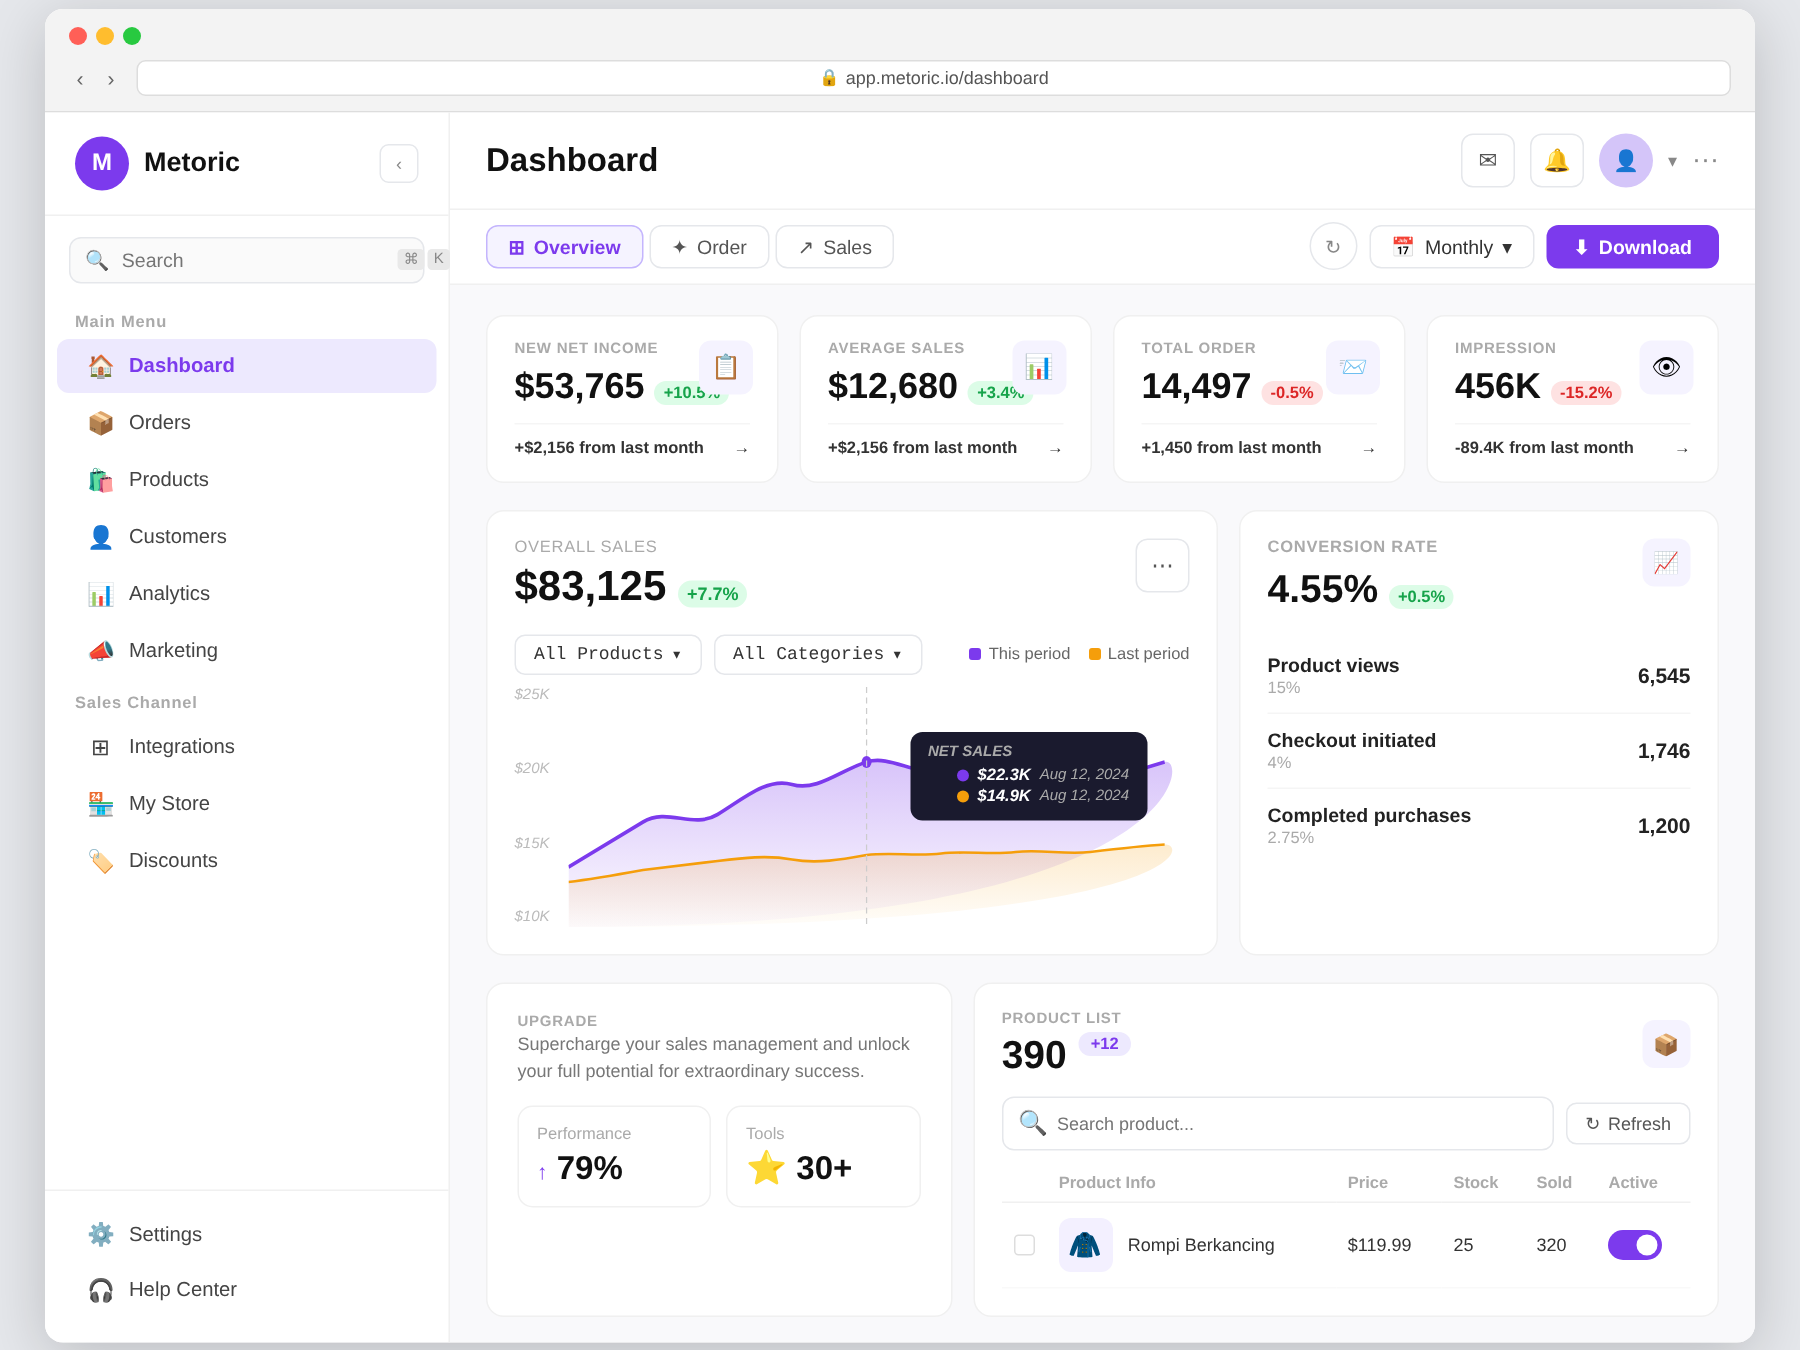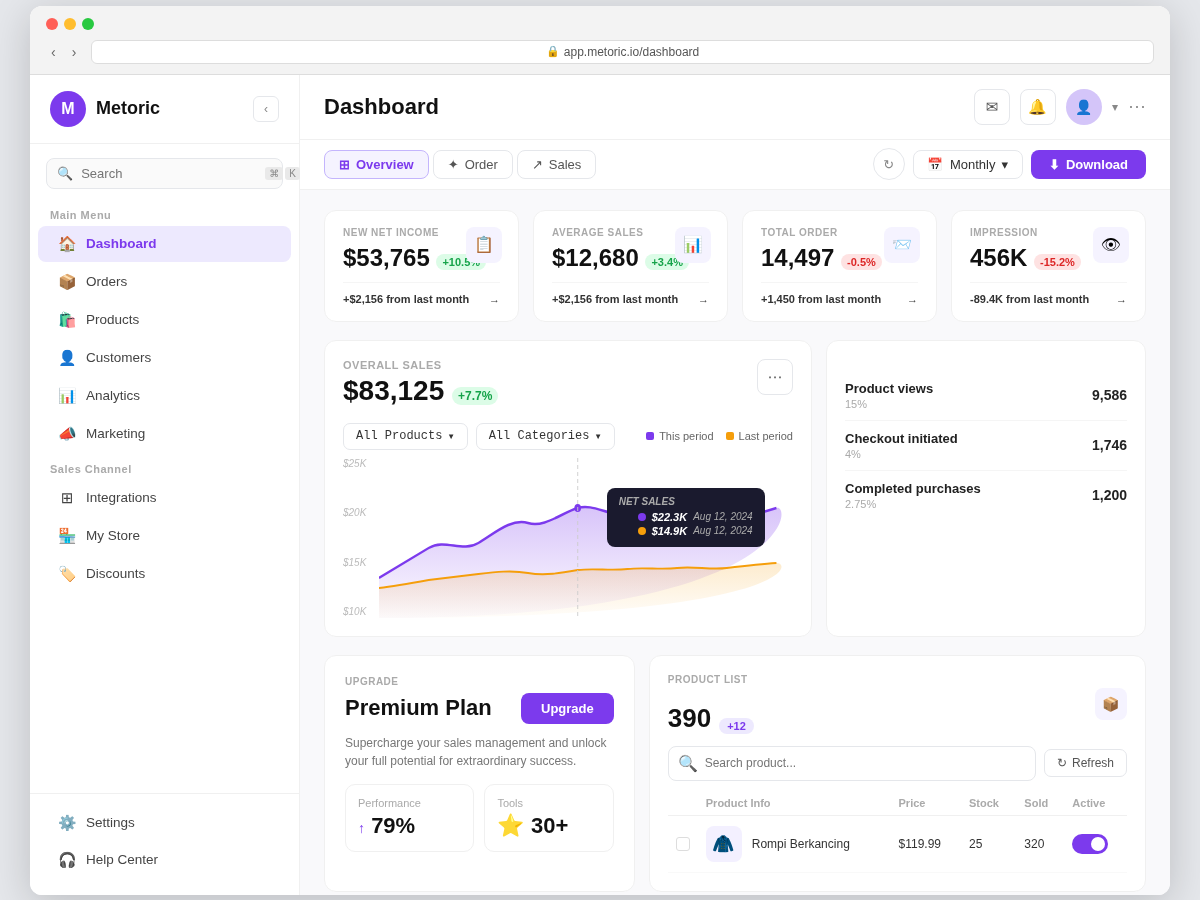--- a/index.html
+++ b/index.html
@@ -181,21 +181,21 @@
       width: 36px; height: 36px; border-radius: 8px; background: #f5f3ff;
       display: flex; align-items: center; justify-content: center;
       font-size: 16px;
     }
     
     .charts-row { display: grid; grid-template-columns: 1fr 320px; gap: 14px; }
     .sales-card {
       background: #fff; border-radius: 12px; border: 1px solid #f0f0f0; padding: 18px;
     }
     .sales-header { display: flex; align-items: flex-start; justify-content: space-between; }
-    .sales-title { font-size: 11px; font-weight: 700; color: #aaa; letter-spacing: 0.5px; text-transform: uppercase; }
+    .sales-title { font-size: 11px; font-weight: 400; color: #aaa; letter-spacing: 0.5px; text-transform: uppercase; }
     .sales-value { font-size: 28px; font-weight: 700; color: #111; margin: 4px 0; }
     .sales-filters { display: flex; gap: 8px; margin: 12px 0 8px; align-items: center; }
     .filter-btn {
       display: flex; align-items: center; gap: 5px;
       padding: 5px 12px; border: 1px solid #e5e7eb; border-radius: 7px;
       background: #fff; font-size: 12px; color: #333; cursor: pointer; font-family: Liberation Mono, monospace;
     }
     .legend { display: flex; gap: 12px; margin-left: auto; }
     .legend-item { display: flex; align-items: center; gap: 5px; font-size: 11px; color: #666; }
     .legend-dot { width: 8px; height: 8px; border-radius: 2px; }
@@ -259,21 +259,21 @@
     .upgrade-stat-label { font-size: 11px; color: #aaa; margin-bottom: 4px; }
     .upgrade-stat-val { font-size: 22px; font-weight: 800; color: #111; }
     .star-icon { color: #f59e0b; }
     
     .product-card {
       background: #fff; border-radius: 12px; border: 1px solid #f0f0f0; padding: 18px;
     }
     .product-header { display: flex; align-items: center; justify-content: space-between; margin-bottom: 12px; }
     .product-title-area { }
     .product-label { font-size: 10px; font-weight: 600; color: #aaa; letter-spacing: 0.5px; text-transform: uppercase; }
-    .product-count-row { display: flex; align-items: flex-end; gap: 8px; margin-top: 18px; }
+    .product-count-row { display: flex; align-items: flex-start; gap: 8px; margin-top: 3px; }
     .product-count { font-size: 26px; font-weight: 800; color: #111; }
     .count-badge {
       background: #ede9fe; color: #7c3aed; border-radius: 20px;
       font-size: 11px; font-weight: 700; padding: 2px 8px;
     }
     .product-search-row { display: flex; align-items: center; gap: 8px; margin-bottom: 10px; }
     .product-search {
       flex: 1; display: flex; align-items: center; gap: 6px;
       border: 1px solid #e5e7eb; border-radius: 8px; padding: 7px 10px;
     }
@@ -580,28 +580,38 @@
                     <div class="tooltip-dot" style="background:#f59e0b;"></div>
                     <span class="tooltip-val">$14.9K</span>
                     <span class="tooltip-date">Aug 12, 2024</span>
                   </div>
                 </div>
               </div>
             </div>
           </div>
 
           <div class="conversion-card">
+            <div style="display:flex;align-items:flex-start;justify-content:space-between;">
+              <div>
+                <div class="conv-title">CONVERSION RATE</div>
+                <div class="conv-value">
+                  <span>4.55%</span>
+                  <span class="stat-badge badge-green" style="font-size:11px;">+0.5%</span>
+                </div>
+              </div>
+              <div class="conv-icon-btn">📈</div>
+            </div>
 
             <div style="margin-top:12px;">
               <div class="conv-metric">
                 <div class="conv-metric-left">
                   <div class="conv-metric-name">Product views</div>
                   <div class="conv-metric-pct">15%</div>
                 </div>
-                <div class="conv-metric-val">9,586</div>
+                <div class="conv-metric-val">6,545</div>
               </div>
               <div class="conv-metric">
                 <div class="conv-metric-left">
                   <div class="conv-metric-name">Checkout initiated</div>
                   <div class="conv-metric-pct">4%</div>
                 </div>
                 <div class="conv-metric-val">1,746</div>
               </div>
               <div class="conv-metric">
                 <div class="conv-metric-left">
@@ -611,24 +621,20 @@
                 <div class="conv-metric-val">1,200</div>
               </div>
             </div>
           </div>
         </div>
 
         <div class="bottom-row">
 
           <div class="upgrade-card">
             <div class="upgrade-label">UPGRADE</div>
-            <div class="upgrade-header">
-              <div class="upgrade-title">Premium Plan</div>
-              <button class="upgrade-btn">Upgrade</button>
-            </div>
             <div class="upgrade-desc">Supercharge your sales management and unlock your full potential for extraordinary success.</div>
             <div class="upgrade-stats">
               <div class="upgrade-stat">
                 <div class="upgrade-stat-label">Performance</div>
                 <div class="upgrade-stat-val">
                   <span style="color:#7c3aed;font-size:14px;">↑</span>
                   <span>79%</span>
                 </div>
               </div>
               <div class="upgrade-stat">

